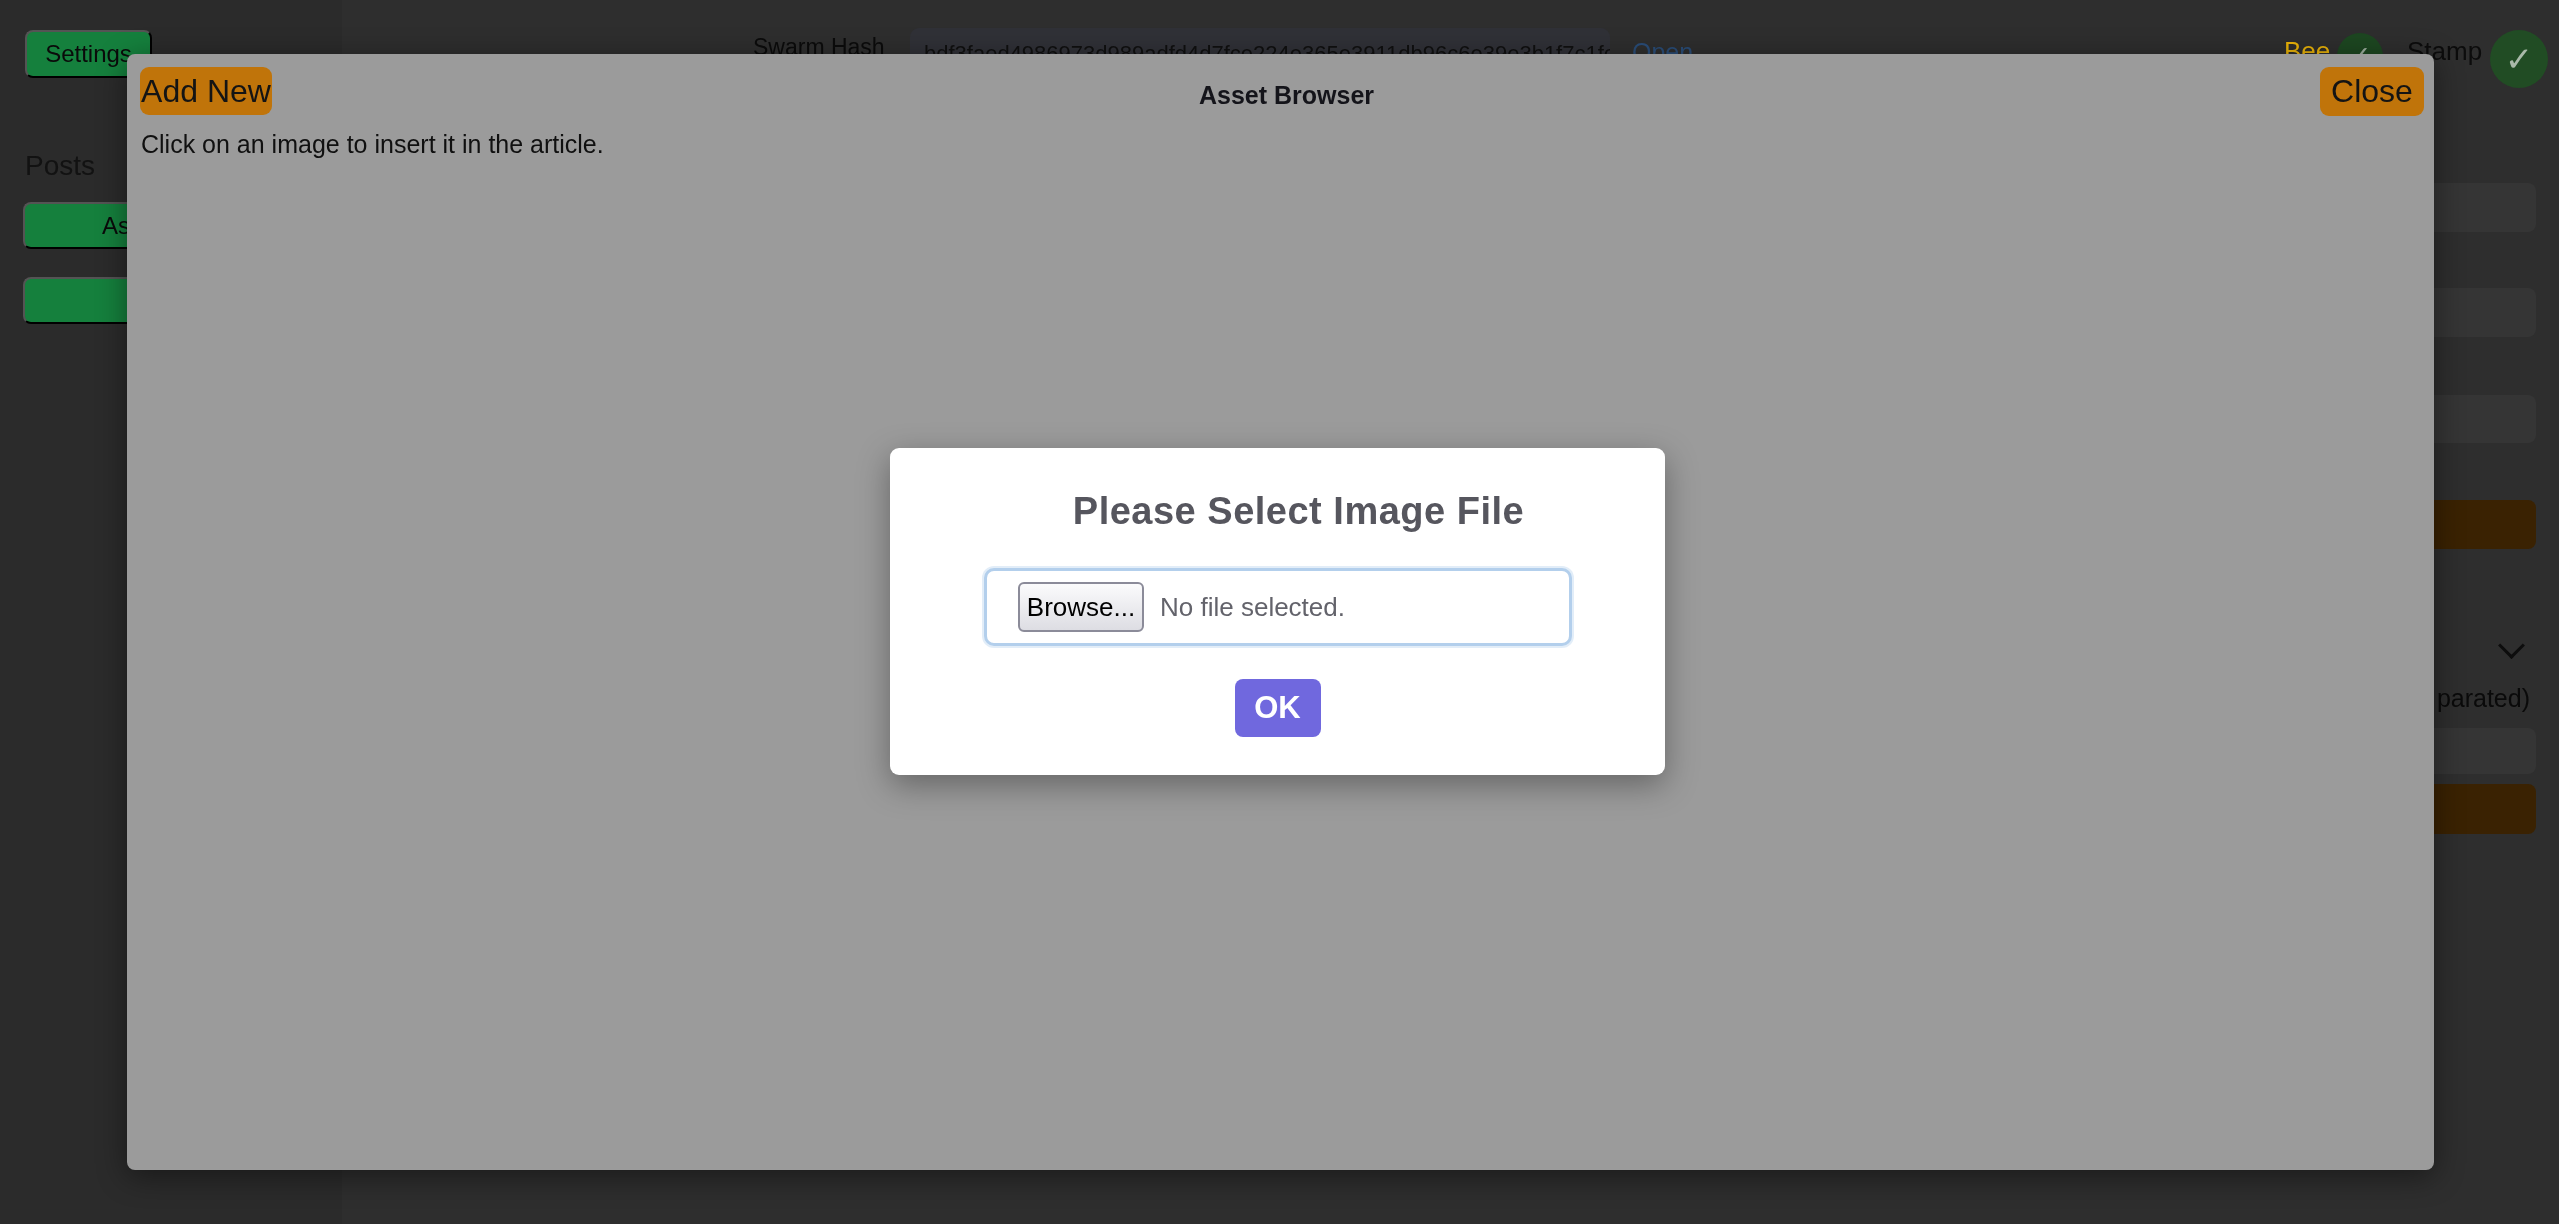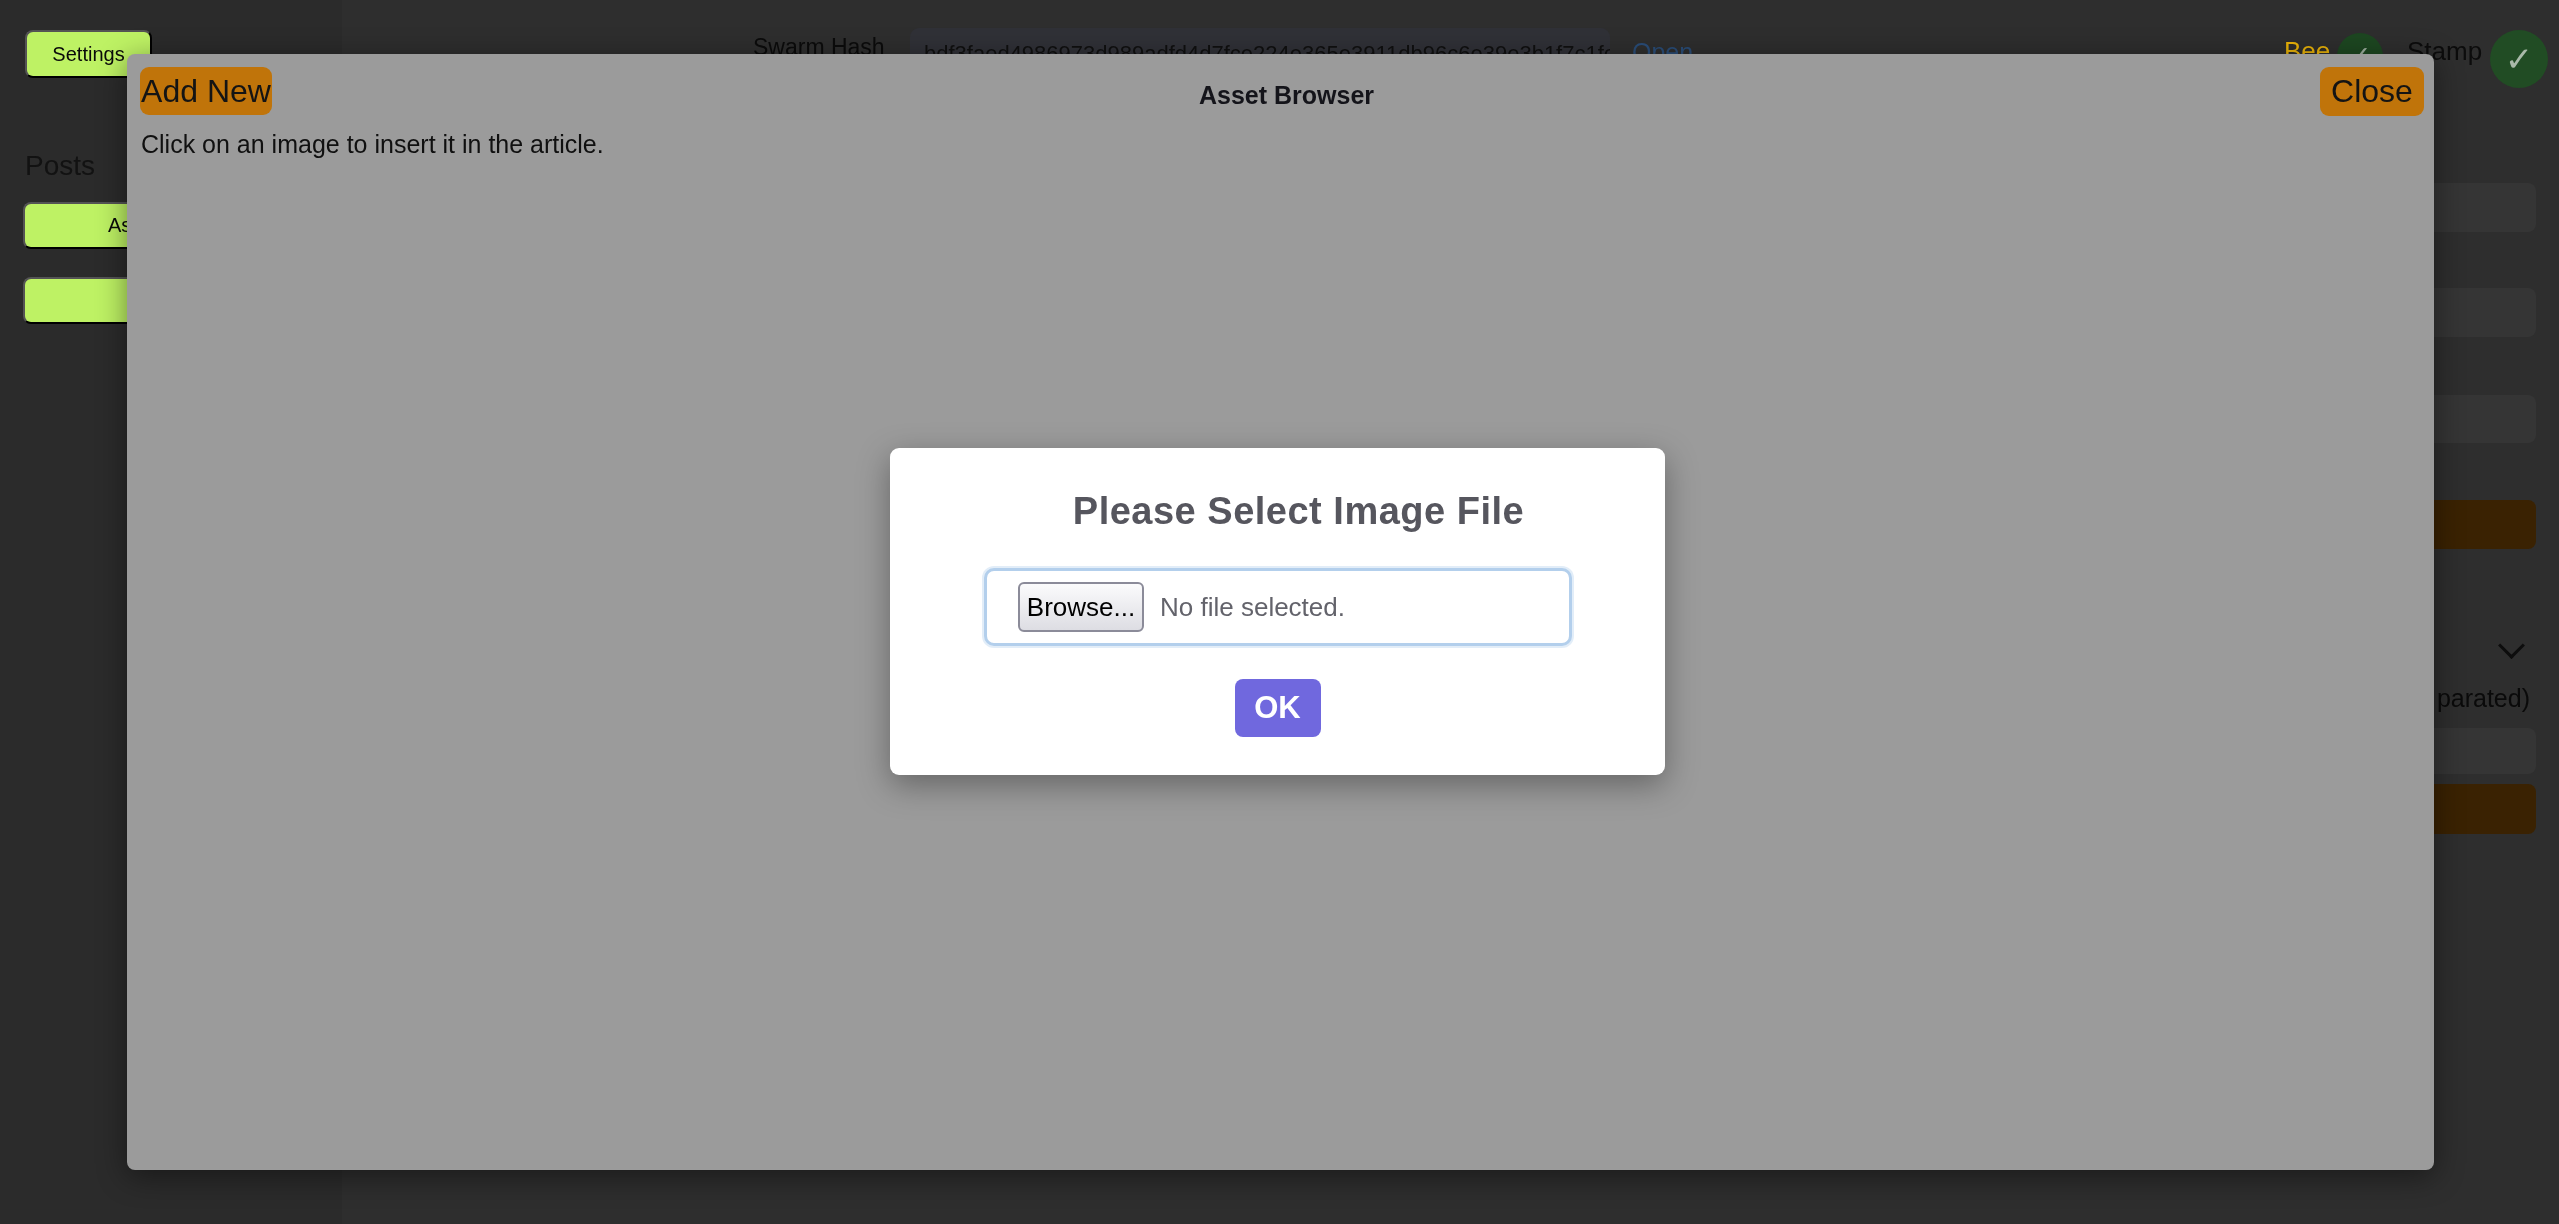--- a/index.html
+++ b/index.html
@@ -7,22 +7,22 @@
   body {
     font-family:"Liberation Sans", sans-serif;
     background:#2e2e2e;
     position:relative;
   }
   .abs { position:absolute; }
 
   
   .sidebar-strip { left:0; top:0; width:342px; height:1224px; background:#2b2b2b; }
   .btn-dim {
-    background:#bef264; border-radius:8px; color:#0a0a0a;
-    font-size:20px; display:flex; align-items:center; justify-content:center;
+    background:#15803d; border-radius:8px; color:#0a0a0a;
+    font-size:24px; display:flex; align-items:center; justify-content:center;
     overflow:hidden; white-space:nowrap;
   }
   .settings-btn { left:25px; top:30px; width:127px; height:48px; }
   .posts-label { left:25px; top:150px; font-size:28px; color:#121212; }
   .assets-btn { left:23px; top:202px; width:230px; height:47px; }
   .sidebar-btn2 { left:23px; top:277px; width:230px; height:47px; }
 
   .swarm-label { left:753px; top:34px; font-size:23px; color:#0b0b0b; white-space:nowrap;text-align:right; }
   .hash-input {
     left:910px; top:28px; width:700px; height:52px;

